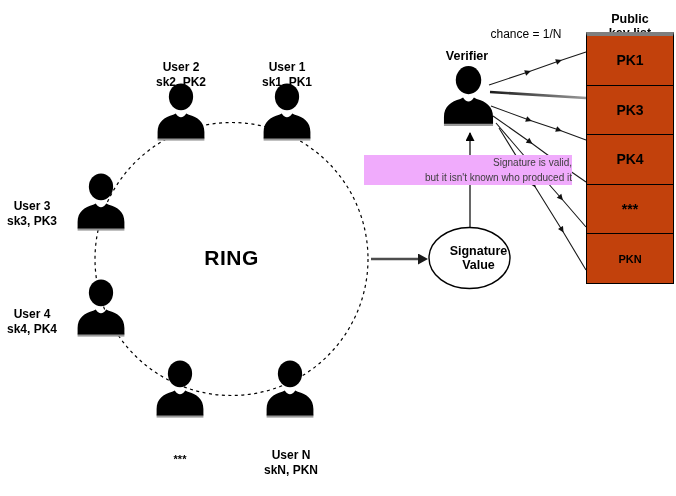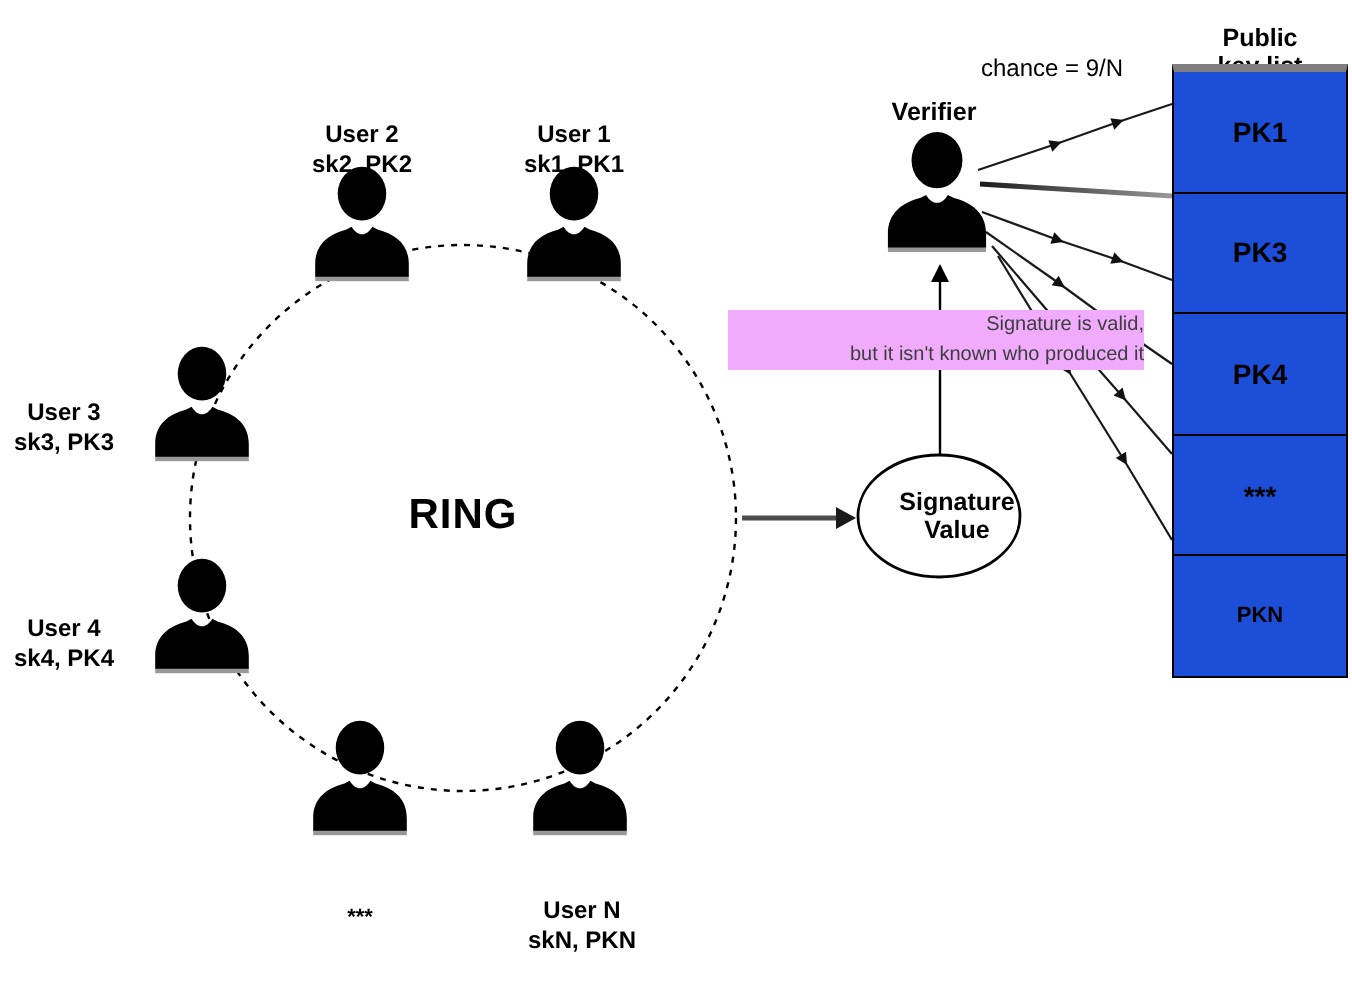--- a/index.html
+++ b/index.html
@@ -24,23 +24,23 @@
   #pk-title{left:584px;top:0;width:92px;font-weight:bold;font-size:12.5px;line-height:14px;margin-top:12px;}
   .person-icon{position:absolute;width:52px;height:58px;z-index:3;fill:#000;}
   #icon-u2{left:155px;top:83px;}
   #icon-u1{left:261px;top:83px;}
   #icon-u3{left:75px;top:173px;}
   #icon-u4{left:75px;top:279px;}
   #icon-anon{left:154px;top:360px;}
   #icon-uN{left:264px;top:360px;}
   #icon-verifier{left:441px;top:66px;width:55px;height:60px;}
   .pk-table{
-    position:absolute;left:586px;top:32px;width:88px;height:307px;box-sizing:border-box;
-    border:1.5px solid #000;border-top:4px solid #7f7f7f;background:#1d4ed8;
-    display:flex;flex-direction:column;z-index:2;justify-content:center;
+    position:absolute;left:586px;top:32px;width:88px;height:252px;box-sizing:border-box;
+    border:1.5px solid #000;border-top:4px solid #7f7f7f;background:#c2410c;
+    display:flex;flex-direction:column;z-index:2;
   }
   .pk-row{flex:1;display:flex;align-items:center;justify-content:center;
     font-weight:bold;font-size:14px;border-bottom:1.4px solid #000;}
   .pk-row:last-child{border-bottom:none;}
   .pk-row:nth-child(5){font-size:11px;}
 </style>
 </head>
 <body>
 
 <div id="canvas">
@@ -135,21 +135,21 @@
 
   <div class="lbl" id="sig-label">
     <div>Signature</div>
     <div>Value</div>
   </div>
 
   <svg class="person-icon" id="icon-verifier" viewBox="0 0 60 66">
       <use href="#person-shape" xlink:href="#person-shape"></use>
     </svg>
   <div class="lbl" id="verifier-label">Verifier</div>
-  <div class="lbl" id="chance-label">chance = 9/N</div>
+  <div class="lbl" id="chance-label">chance = 1/N</div>
 
   <div class="lbl" id="note">
     <div>Signature is valid,</div>
     <div>but it isn't known who produced it</div>
   </div>
 
   <div class="lbl" id="pk-title">
     <div>Public</div>
     <div>key list</div>
   </div>

